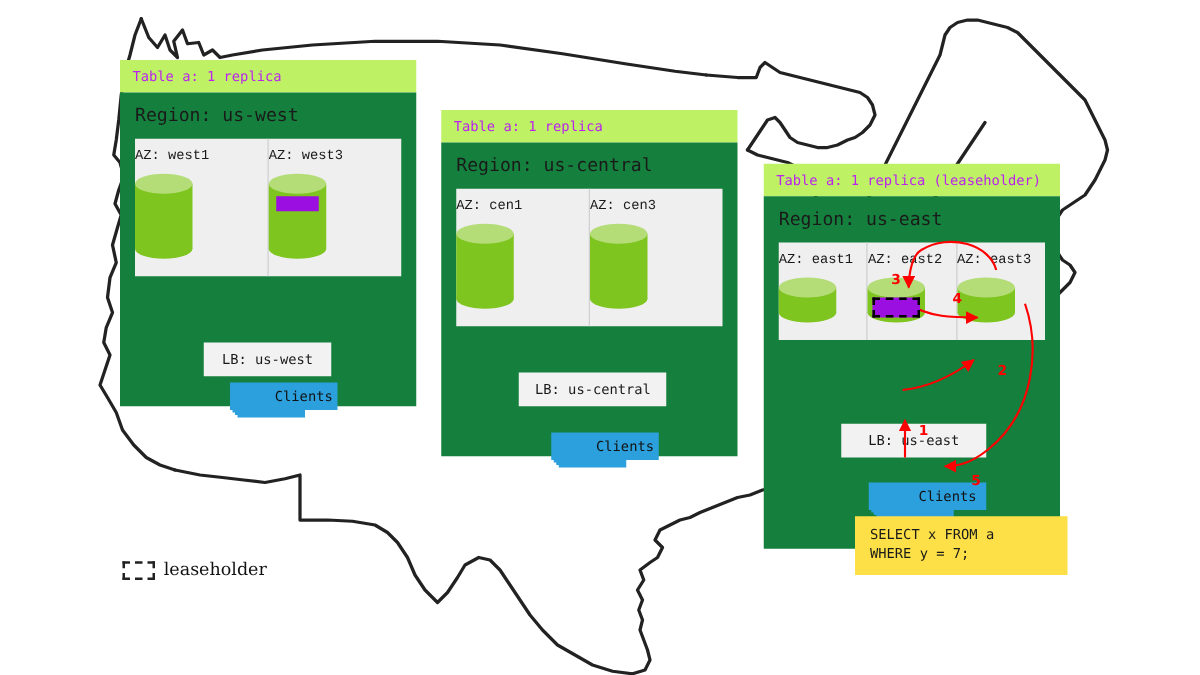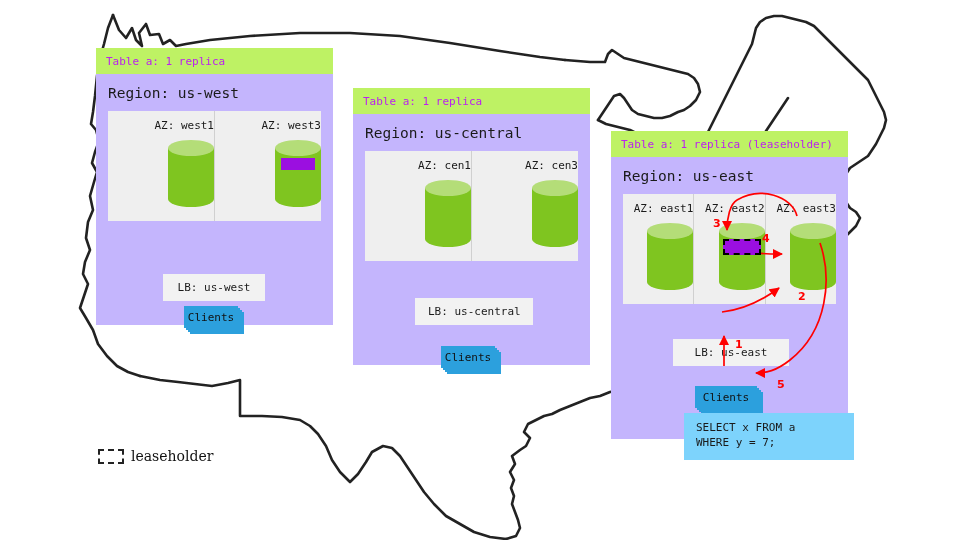--- a/index.html
+++ b/index.html
@@ -16,42 +16,43 @@
   .panel{position:absolute;}
   .panel-header{
     background:#bef264;
     color:#bb22ee;
     font-size:11px;
     padding:7px 10px 6px 10px;
     white-space:nowrap;
     letter-spacing:0px;
   }
   .panel-body{
-    background:#c4b5fd;
+    background:#15803d;
     padding:0;
   }
   .region-title{
     color:#1a1a1a;
     font-size:14.5px;
     padding:11px 0 10px 12px;
     white-space:nowrap;
   }
   .az-row{
     background:#efefef;
     display:flex;
     margin:0 12px;
   }
   .az-cell{
     flex:1 1 0;
     position:relative;
     padding:8px 0 14px 0;
     display:flex;
     flex-direction:column;
-    align-items:flex-end;
+    align-items:flex-start;
     border-right:1px solid #d0d0d0;
+    font-family:Liberation Mono, monospace;
   }
   .az-cell:last-child{border-right:none;}
   .az-label{
     font-size:11px;color:#1a1a1a;white-space:nowrap;margin-bottom:8px;
   }
   
   .cyl{position:relative;}
   .cyl .body{
     position:absolute;left:0;top:8px;width:100%;height:calc(100% - 16px);
     background:#7fc520;
@@ -88,24 +89,25 @@
     position:absolute;background:#2ca0dd;
   }
   .clients .sheet.s1{left:6px;top:6px;}
   .clients .sheet.s2{left:4px;top:4px;}
   .clients .sheet.s3{left:2px;top:2px;}
   .clients .front{
     position:relative;background:#2ca0dd;
     color:#111;font-size:11px;
     display:flex;align-items:center;justify-content:center;
     white-space:nowrap;
+    padding-left:32px;
   }
   
   .sql-box{
-    position:absolute;background:#7dd3fc;
+    position:absolute;background:#fde047;
     font-size:11px;color:#1a1a1a;
     padding:8px 10px 9px 12px;
     white-space:pre;
     line-height:1.35;
   }
   
   .legend{
     position:absolute;display:flex;align-items:center;
   }
   .legend .swatch{
@@ -245,21 +247,21 @@
         <div class="sheet s3" style="width:54px;height:22px;"></div>
         <div class="front" style="width:54px;height:22px;">Clients</div>
       </div>
     </div>
   </div>
 
   <div class="panel" style="left:611px;top:131px;width:237px;">
     <div class="panel-header">Table a: 1 replica (leaseholder)</div>
     <div class="panel-body" style="height:282px;position:relative;">
       <div class="region-title">Region: us-east</div>
-      <div class="az-row" style="height:110px;">
+      <div class="az-row" style="height:78px;">
         <div class="az-cell">
           <div class="az-label">AZ: east1</div>
           <div class="cyl" style="width:46px;height:72px;">
             <div class="bottom"></div>
             <div class="body"></div>
             <div class="top"></div>
           </div>
         </div>
         <div class="az-cell">
           <div class="az-label">AZ: east2</div>

